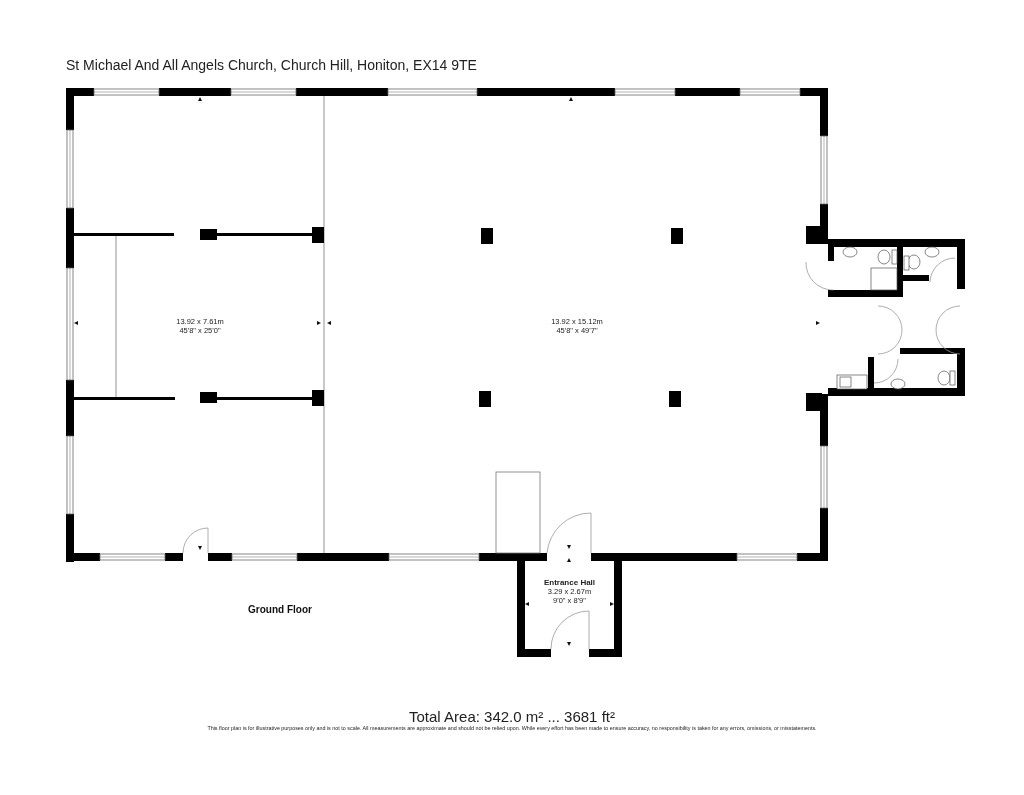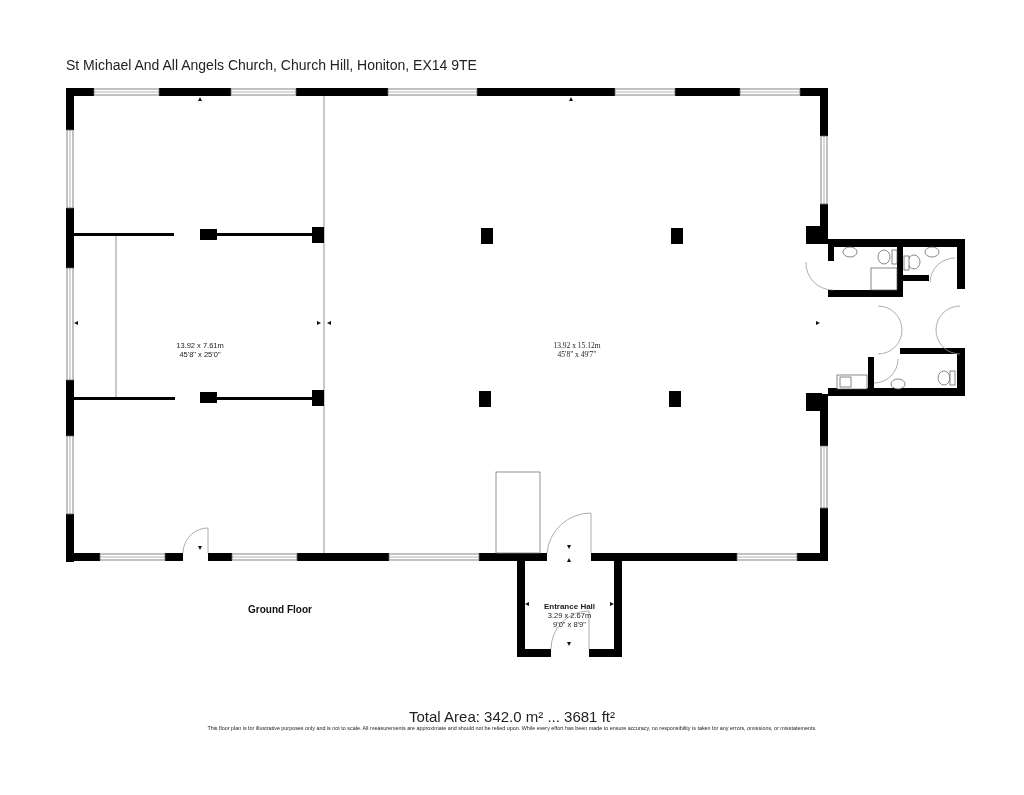--- a/index.html
+++ b/index.html
@@ -1,20 +1,20 @@
 <!DOCTYPE html>
 <html><head>
   <meta charset="utf-8">
   <style>
     html, body { margin: 0; padding: 0; background: #ffffff; }
     body { width: 1024px; height: 795px; position: relative; overflow: hidden;
            font-family: "Liberation Sans", sans-serif; color: #111; }
     .address { position: absolute; left: 66px; top: 57px; font-size: 14px; color: #222; }
     .plan { position: absolute; left: 0; top: 0; }
-    .label { position: absolute; text-align: center; font-size: 7.5px; line-height: 9px; color: #222; margin-top: 24px; }
+    .label { position: absolute; text-align: center; font-size: 7.5px; line-height: 9px; color: #222; }
     .label .name { font-weight: bold; font-size: 8px; }
     .floor-title { position: absolute; left: 248px; top: 604px; font-size: 10px; font-weight: bold; color: #111; }
     .total { position: absolute; left: 0; width: 1024px; top: 708px; text-align: center; font-size: 15px; color: #222; }
     .disclaimer { position: absolute; left: 0; width: 1024px; top: 725px; text-align: center; font-size: 5.4px; color: #222; }
   </style>
 </head>
 <body>
 
 <div class="address">St Michael And All Angels Church, Church Hill, Honiton, EX14 9TE</div>
 
@@ -169,21 +169,21 @@
     <polygon points="614,604 610,602 610,606"></polygon>
     <polygon points="569,646 567,642 571,642"></polygon>
   </g>
 </svg>
 
 <div class="label" style="left:150px; top:317px; width:100px;">
   <div>13.92 x 7.61m</div>
   <div>45'8" x 25'0"</div>
 </div>
 
-<div class="label" style="left:527px; top:317px; width:100px;font-family:Liberation Serif, serif;">
+<div class="label" style="left:527px; top:317px; width:100px;">
   <div>13.92 x 15.12m</div>
   <div>45'8" x 49'7"</div>
 </div>
 
 <div class="label" style="left:525px; top:578px; width:89px;">
   <div class="name">Entrance Hall</div>
   <div>3.29 x 2.67m</div>
   <div>9'0" x 8'9"</div>
 </div>
 

